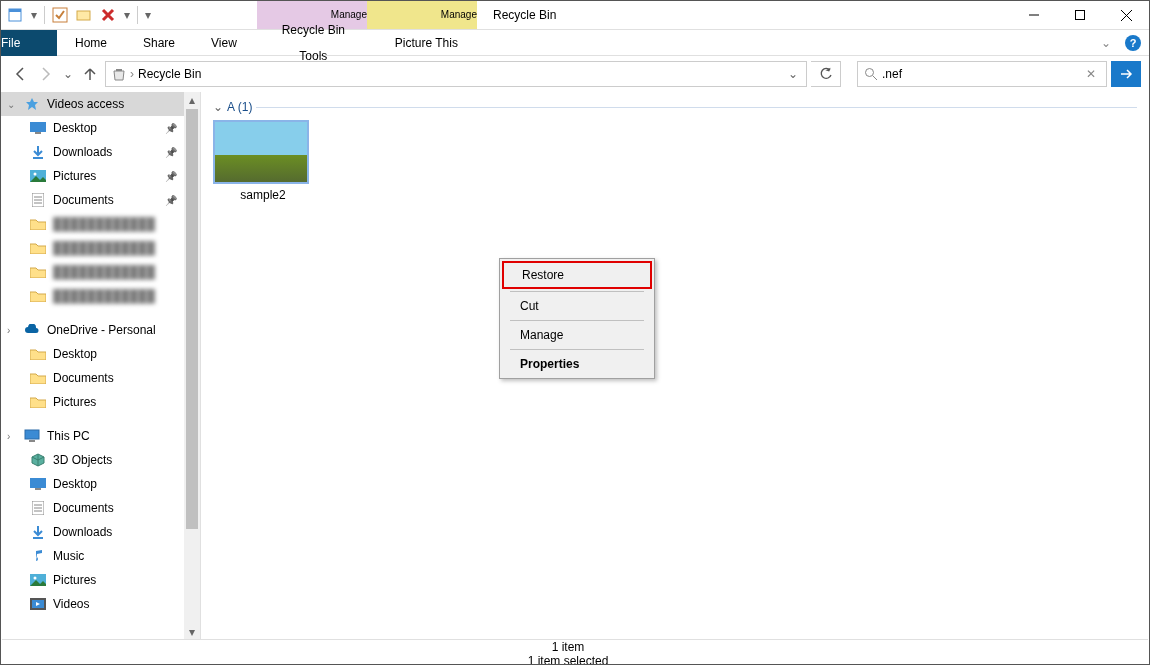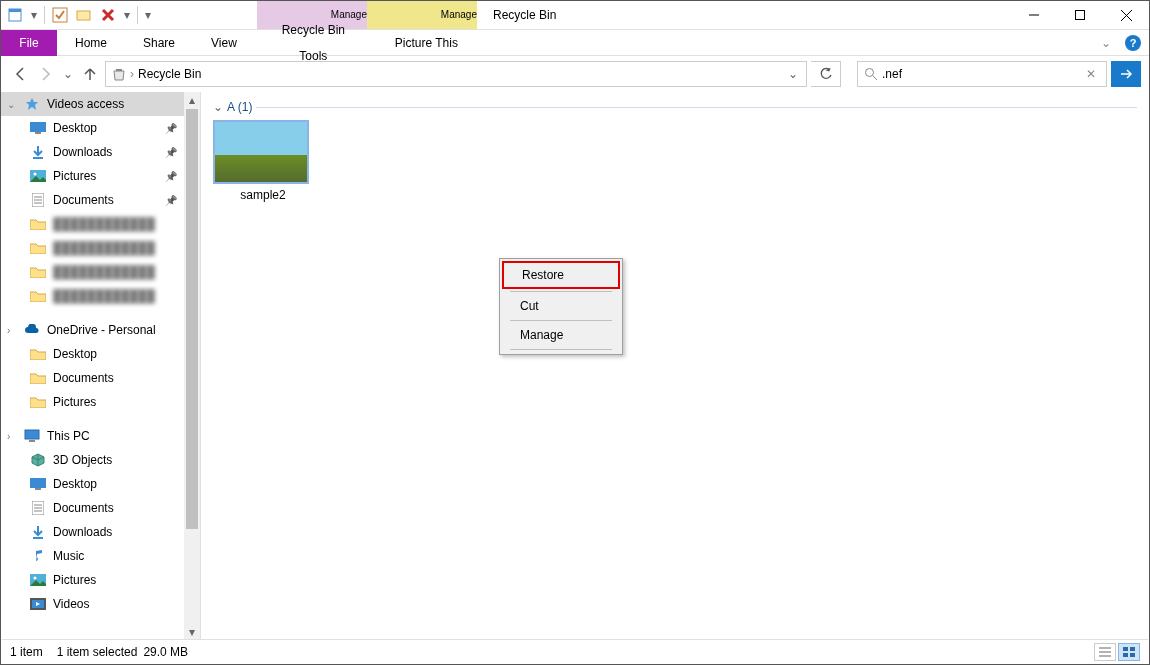--- a/index.html
+++ b/index.html
@@ -13,21 +13,21 @@
 .ribbon-context { display: flex; margin-left: 100px; }
 .ctx-tab { width: 110px; text-align: right; line-height: 28px; font-size: 10px; }
 .ctx-purple { background: #e5c9e5; }
 .ctx-yellow { background: #f0e68c; }
 .title-text { flex: 1; padding-left: 16px; line-height: 28px; }
 .winbtns { display: flex; }
 .winbtn { width: 46px; height: 28px; display: flex; align-items: center; justify-content: center; }
 
 
 .ribbonrow { display: flex; align-items: center; height: 26px; border-bottom: 1px solid #e0e0e0; }
-.file-tab { background: #a21caf; color: #fff; width: 56px; text-align: center; line-height: 26px; }
+.file-tab { background: #0c4a6e; color: #fff; width: 56px; line-height: 26px; }
 .rtab { padding: 0 18px; line-height: 26px; }
 .rtab-wide { width: 113px; text-align: center; }
 .ribbon-spacer { flex: 1; }
 .collapse-caret { padding: 0 6px; color: #888; }
 .help-circle { width: 16px; height: 16px; border-radius: 50%; background: #1979ca; color: #fff; font-weight: bold; text-align: center; line-height: 16px; font-size: 11px; margin: 0 8px; }
 
 
 .navrow { display: flex; align-items: center; height: 36px; padding: 4px 8px; gap: 4px; }
 .navarrow { width: 22px; height: 22px; display: flex; align-items: center; justify-content: center; color: #888; }
 .navarrow.enabled { color: #333; }
@@ -58,28 +58,28 @@
 .blur { color: transparent; text-shadow: 0 0 4px rgba(0,0,0,0.5); }
 
 .content { flex: 1; position: relative; padding: 8px 12px; }
 .group-header { color: #1a4e8a; font-size: 13px; margin-bottom: 6px; display: flex; align-items: center; gap: 4px; }
 .group-header .line { flex: 1; height: 1px; background: #d0dcec; }
 .file-tile { width: 100px; text-align: center; }
 .thumb-img { width: 96px; height: 64px; border: 2px solid #8ab4e8; background: linear-gradient(to bottom, #87ceeb 0%, #87ceeb 55%, #6b8e23 55%, #556b2f 100%); position: relative; }
 .tile-label { margin-top: 4px; font-size: 12px; }
 
 
-.ctxmenu { position: absolute; left: 298px; top: 166px; width: 124px; background: #f0f0f0; border: 1px solid #a0a0a0; box-shadow: 2px 2px 4px rgba(0,0,0,0.25); padding: 2px; }
+.ctxmenu { position: absolute; left: 298px; top: 166px; width: 156px; background: #f0f0f0; border: 1px solid #a0a0a0; box-shadow: 2px 2px 4px rgba(0,0,0,0.25); padding: 2px; }
 .ctxitem { padding: 5px 18px; }
 .ctxitem.hl { border: 2px solid #e00000; color: #000; }
 .ctxsep { height: 1px; background: #c0c0c0; margin: 2px 8px; }
 .ctxitem.bold { font-weight: bold; }
 
 
-.statusbar { position: absolute; left: 1px; right: 1px; bottom: 1px; height: 24px; border-top: 1px solid #e0e0e0; display: flex; align-items: center; padding: 0 8px; font-size: 12px; background: #fff; }
+.statusbar { position: absolute; left: 1px; right: 1px; bottom: 1px; height: 24px; border-top: 1px solid #e0e0e0; display: flex; align-items: center; padding: 0 8px; font-size: 12px; background: #fff; flex-direction: column; }
 .statusbar .seg { margin-right: 14px; }
 .view-toggles { margin-left: auto; display: flex; gap: 2px; }
 .vbtn { width: 22px; height: 18px; border: 1px solid #ccc; display:flex; align-items:center; justify-content:center; }
 .vbtn.active { background: #cde6f7; border-color: #8ab4e8; }
 
 svg { display: block; }
 </style>
 </head>
 <body>
 
@@ -423,20 +423,21 @@
       <div class="tile-label">sample2</div>
     </div>
 
     <div class="ctxmenu">
       <div class="ctxitem hl">Restore</div>
       <div class="ctxsep"></div>
       <div class="ctxitem">Cut</div>
       <div class="ctxsep"></div>
       <div class="ctxitem">Manage</div>
       <div class="ctxsep"></div>
+      <div class="ctxitem bold">Properties</div>
     </div>
   </div>
 </div>
 
 <div class="statusbar">
   <span class="seg">1 item</span>
   <span class="seg">1 item selected</span>
   <span class="seg" style="margin-left:-8px;">29.0 MB</span>
   <div class="view-toggles">
     <div class="vbtn">

